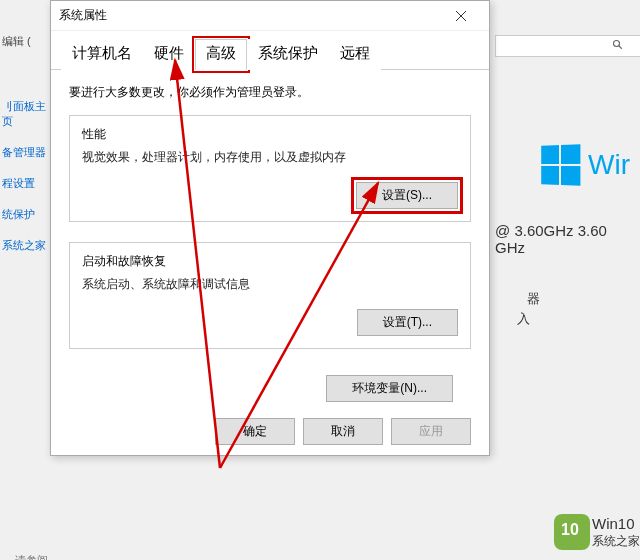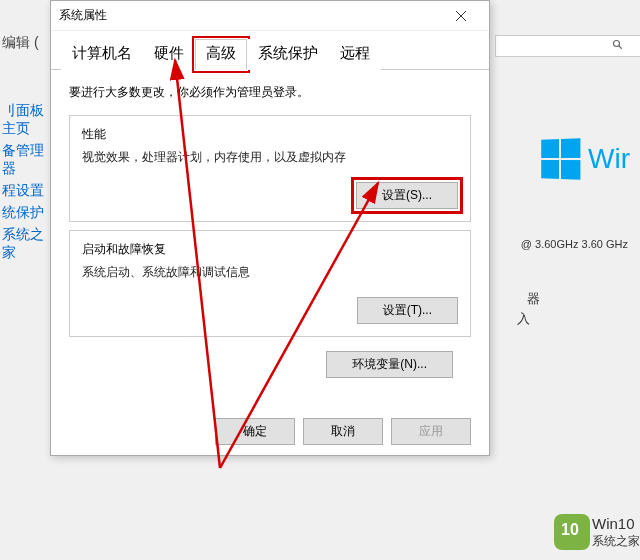--- a/index.html
+++ b/index.html
@@ -13,21 +13,21 @@
       overflow: hidden;
     }
     
     .bg-left {
       position: absolute;
       left: 0; top: 0;
       width: 50px; height: 560px;
       color: #0066cc;
       padding: 4px 2px;
     }
-    .bg-left div { margin: 4px 0; font-size: 14px; cursor: pointer; color: #444; }
+    .bg-left div { margin: 16px 0; font-size: 11px; cursor: pointer; color: #444; }
     .bg-left .blue { color: #0066cc; }
     .bg-right {
       position: absolute;
       right: 0; top: 0;
       width: 145px; height: 560px;
     }
     .search-bar {
       position: absolute;
       right: 0; top: 35px;
       height: 22px;
@@ -60,40 +60,39 @@
       color: #fff;
       font-weight: bold;
       font-size: 16px;
       position: absolute;
       top: 7px; left: 7px;
     }
     .wm-text { font-size: 12px; color: #333; line-height: 1.3; }
     .wm-text .big { font-size: 15px; font-weight: 500; }
     .win-logo {
       position: absolute;
-      right: 10px; top: 139px;
+      right: 10px; top: 145px;
       display: flex;
       align-items: center;
       gap: 8px;
     }
     .win-squares {
       width: 40px; height: 40px;
       display: grid;
       grid-template: 1fr 1fr / 1fr 1fr;
       gap: 2px;
       transform: perspective(100px) rotateY(-12deg);
     }
     .win-squares div { background: #00a4ef; }
     .win-text { font-size: 28px; color: #00a4ef; font-weight: 300; }
     .cpu-info {
       position: absolute;
       right: 12px; top: 222px;
-      font-size: 11px;
+      font-size: 15px;
       color: #333;
-      margin-top: 16px;
     }
     .side-label1 {
       position: absolute;
       right: 100px; top: 290px;
       font-size: 13px; color: #333;
     }
     .side-label2 {
       position: absolute;
       right: 110px; top: 310px;
       font-size: 13px; color: #333;
@@ -146,21 +145,21 @@
       outline: 2px solid #d40000;
       outline-offset: 1px;
     }
     .dialog-body {
       padding: 14px 18px;
     }
     .intro { font-size: 12px; margin-bottom: 14px; }
     .group {
       border: 1px solid #ccc;
       padding: 10px 12px 12px 12px;
-      margin-bottom: 8px;
+      margin-bottom: 20px;
       position: relative;
     }
     .group-title {
       font-size: 12px;
       margin-bottom: 6px;
     }
     .group-desc {
       font-size: 12px;
       color: #222;
       margin-bottom: 16px;

